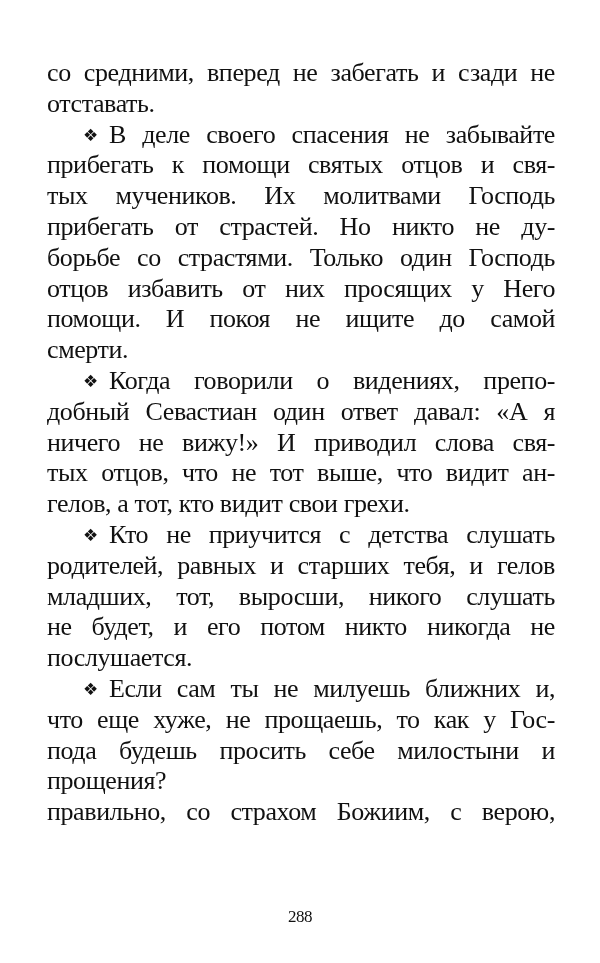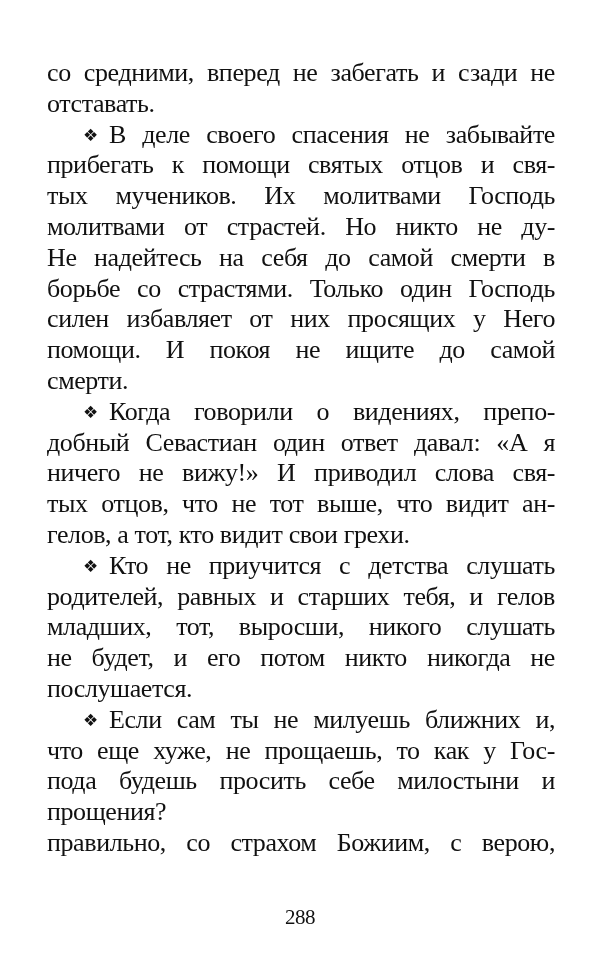--- a/index.html
+++ b/index.html
@@ -51,40 +51,39 @@
       display: inline-block;
       width: 26px;
       vertical-align: 2px;
     }
     .page-number {
       position: absolute;
       left: 0;
       width: 600px;
       top: 905px;
       text-align: center;
-      font-size: 21px;
+      font-size: 17px;
       line-height: 24px;
       letter-spacing: -0.5px;
     }
   </style>
 </head>
 <body>
 
 <div class="page">
   <div class="text-block">
     <span class="line">со средними, вперед не забегать и сзади не</span>
     <span class="line last">отставать.</span>
 
     <span class="line indent"><span class="bullet">❖</span><span>В деле своего спасения не забывайте</span></span>
     <span class="line">прибегать к помощи святых отцов и свя-</span>
     <span class="line">тых мучеников. Их молитвами Господь</span>
-    <span class="line">молитвами от страстей. Но никто не ду-</span>
-    <span class="line">Не надейтесь на себя до самой смерти в</span>
+    <span class="line">прибегать от страстей. Но никто не ду-</span>
     <span class="line">борьбе со страстями. Только один Господь</span>
-    <span class="line">силен избавляет от них просящих у Него</span>
+    <span class="line">отцов избавить от них просящих у Него</span>
     <span class="line">помощи. И покоя не ищите до самой</span>
     <span class="line last">смерти.</span>
 
     <span class="line indent"><span class="bullet">❖</span><span>Когда говорили о видениях, препо-</span></span>
     <span class="line">добный Севастиан один ответ давал: «А я</span>
     <span class="line">ничего не вижу!» И приводил слова свя-</span>
     <span class="line">тых отцов, что не тот выше, что видит ан-</span>
     <span class="line last">гелов, а тот, кто видит свои грехи.</span>
 
     <span class="line indent"><span class="bullet">❖</span><span>Кто не приучится с детства слушать</span></span>

